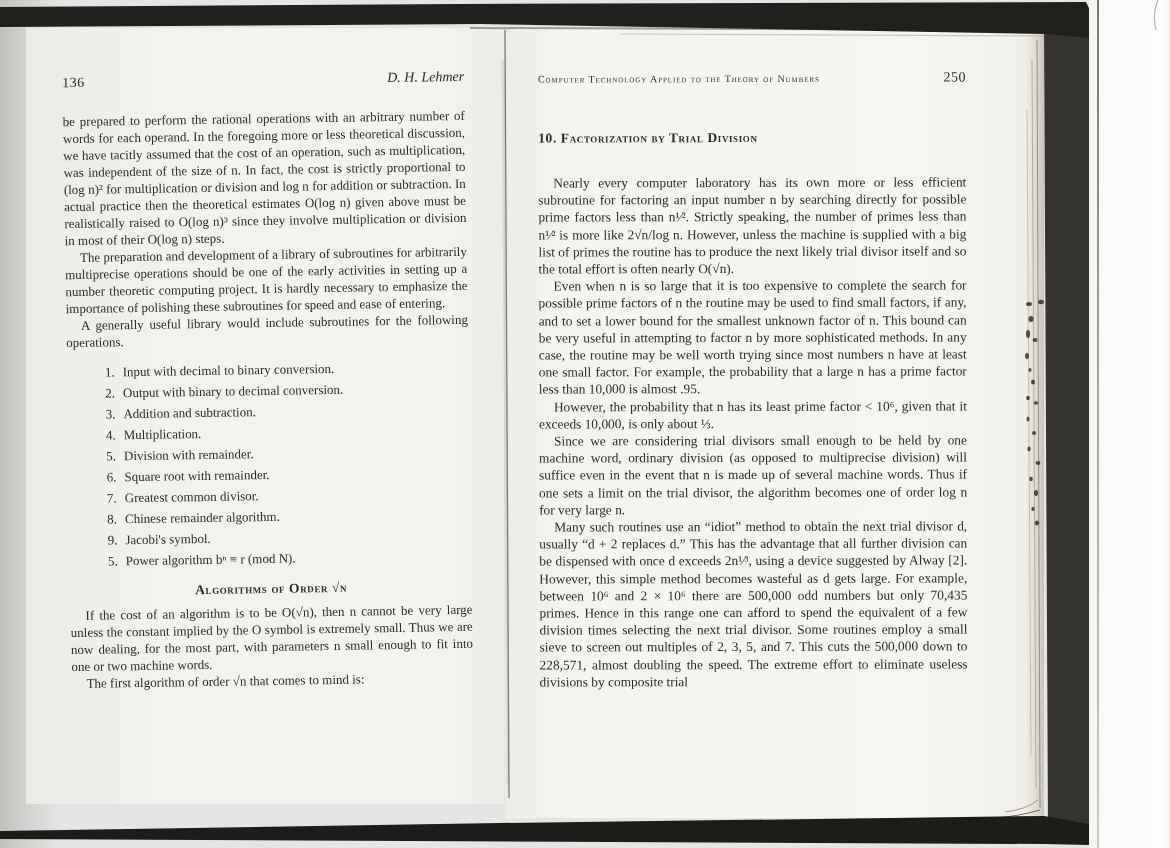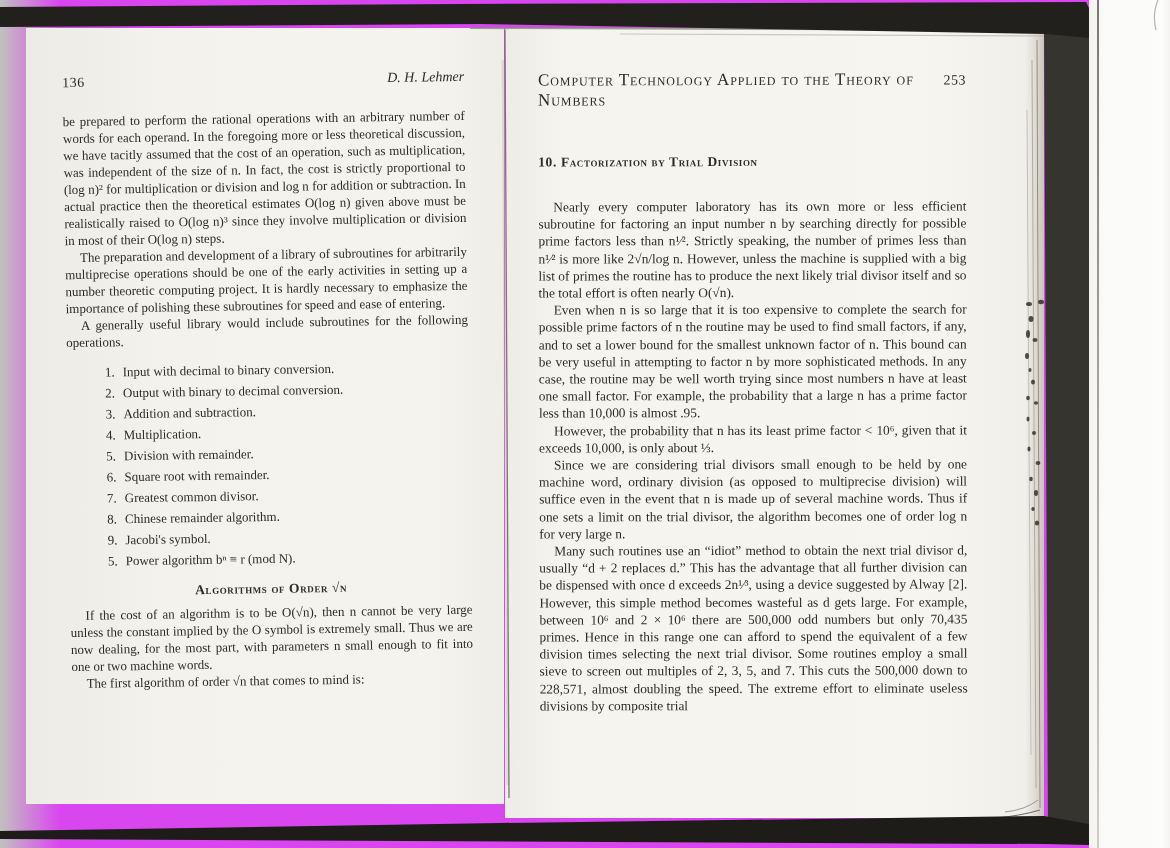--- a/index.html
+++ b/index.html
@@ -1,18 +1,18 @@
 <!DOCTYPE html>
 <html><head>
 <meta charset="utf-8">
 <style>
   html,body{margin:0;padding:0;background:#b9b8b5;}
   #canvas{
     position:relative;width:1170px;height:848px;overflow:hidden;
-    background:#d946ef;
+    background:#e5e5e5;
     font-family:"Liberation Serif","DejaVu Serif",serif;
     color:#2d2b26;
   }
   
   .bed-shade{position:absolute;left:0;top:0;width:60px;height:848px;
     background:linear-gradient(90deg,#c2c1be,rgba(235,233,228,0));}
   .page{position:absolute;top:28px;}
   .page-left{left:26px;width:478px;height:776px;
     background:linear-gradient(90deg,#ecebe6 0%,#f4f2ed 30%,#f5f3ee 85%,#efede7 100%);}
   .page-right{left:505px;width:522px;height:790px;
@@ -25,21 +25,21 @@
   
   .textcol{position:absolute;}
   .col-left{left:62px;top:72px;width:402px;transform:rotate(-0.9deg);transform-origin:50% 0;}
   .col-right{left:538px;top:70px;width:428px;transform:rotate(-0.15deg);transform-origin:50% 0;}
 
   .runhead{display:flex;justify-content:space-between;align-items:baseline;}
   .col-left .runhead{margin-bottom:22px;font-size:14px;}
   .col-right .runhead{margin-bottom:0;font-size:13px;}
   .pageno{font-size:14px;letter-spacing:.5px;}
   .author{font-style:italic;font-size:14px;}
-  .runhead-title{font-size:17px;letter-spacing:.9px;font-variant:small-caps;}
+  .runhead-title{font-size:10px;letter-spacing:.9px;font-variant:small-caps;}
 
   .para{font-size:13px;line-height:17px;text-align:justify;margin:0;}
   .col-right .para{font-size:13.4px;line-height:17.2px;}
   .indent{text-indent:15px;}
 
   .section-head{margin:44px 0 28px 0;font-size:13.5px;letter-spacing:.6px;
     font-variant:small-caps;text-align:left;}
   .center-head{margin:12px 0 7px 0;font-size:13.5px;letter-spacing:.6px;
     font-variant:small-caps;text-align:center;}
 
@@ -114,21 +114,21 @@
     </div>
 
     <h3 class="center-head">Algorithms of Order √n</h3>
     <p class="para indent">If the cost of an algorithm is to be O(√n), then n cannot be very large unless the constant implied by the O symbol is extremely small.  Thus we are now dealing, for the most part, with parameters n small enough to fit into one or two machine words.</p>
     <p class="para indent">The first algorithm of order √n that comes to mind is:</p>
   </div>
 
   <div class="textcol col-right">
     <div class="runhead">
       <span class="runhead-title">Computer Technology Applied to the Theory of Numbers</span>
-      <span class="pageno">253</span>
+      <span class="pageno">250</span>
     </div>
     <h3 class="section-head">10. Factorization by Trial Division</h3>
     <p class="para indent">Nearly every computer laboratory has its own more or less efficient subroutine for factoring an input number n by searching directly for possible prime factors less than n¹⁄².  Strictly speaking, the number of primes less than n¹⁄² is more like 2√n/log n.  However, unless the machine is supplied with a big list of primes the routine has to produce the next likely trial divisor itself and so the total effort is often nearly O(√n).</p>
     <p class="para indent">Even when n is so large that it is too expensive to complete the search for possible prime factors of n the routine may be used to find small factors, if any, and to set a lower bound for the smallest unknown factor of n.  This bound can be very useful in attempting to factor n by more sophisticated methods.  In any case, the routine may be well worth trying since most numbers n have at least one small factor.  For example, the probability that a large n has a prime factor less than 10,000 is almost .95.</p>
     <p class="para indent">However, the probability that n has its least prime factor &lt; 10⁶, given that it exceeds 10,000, is only about ⅓.</p>
     <p class="para indent">Since we are considering trial divisors small enough to be held by one machine word, ordinary division (as opposed to multiprecise division) will suffice even in the event that n is made up of several machine words.  Thus if one sets a limit on the trial divisor, the algorithm becomes one of order log n for very large n.</p>
     <p class="para indent">Many such routines use an “idiot” method to obtain the next trial divisor d, usually “d + 2 replaces d.”  This has the advantage that all further division can be dispensed with once d exceeds 2n¹⁄³, using a device suggested by Alway [2].  However, this simple method becomes wasteful as d gets large.  For example, between 10⁶ and 2 × 10⁶ there are 500,000 odd numbers but only 70,435 primes.  Hence in this range one can afford to spend the equivalent of a few division times selecting the next trial divisor.  Some routines employ a small sieve to screen out multiples of 2, 3, 5, and 7.  This cuts the 500,000 down to 228,571, almost doubling the speed.  The extreme effort to eliminate useless divisions by composite trial</p>
   </div>
 
   <svg class="overlay" width="1170" height="848" viewBox="0 0 1170 848">

